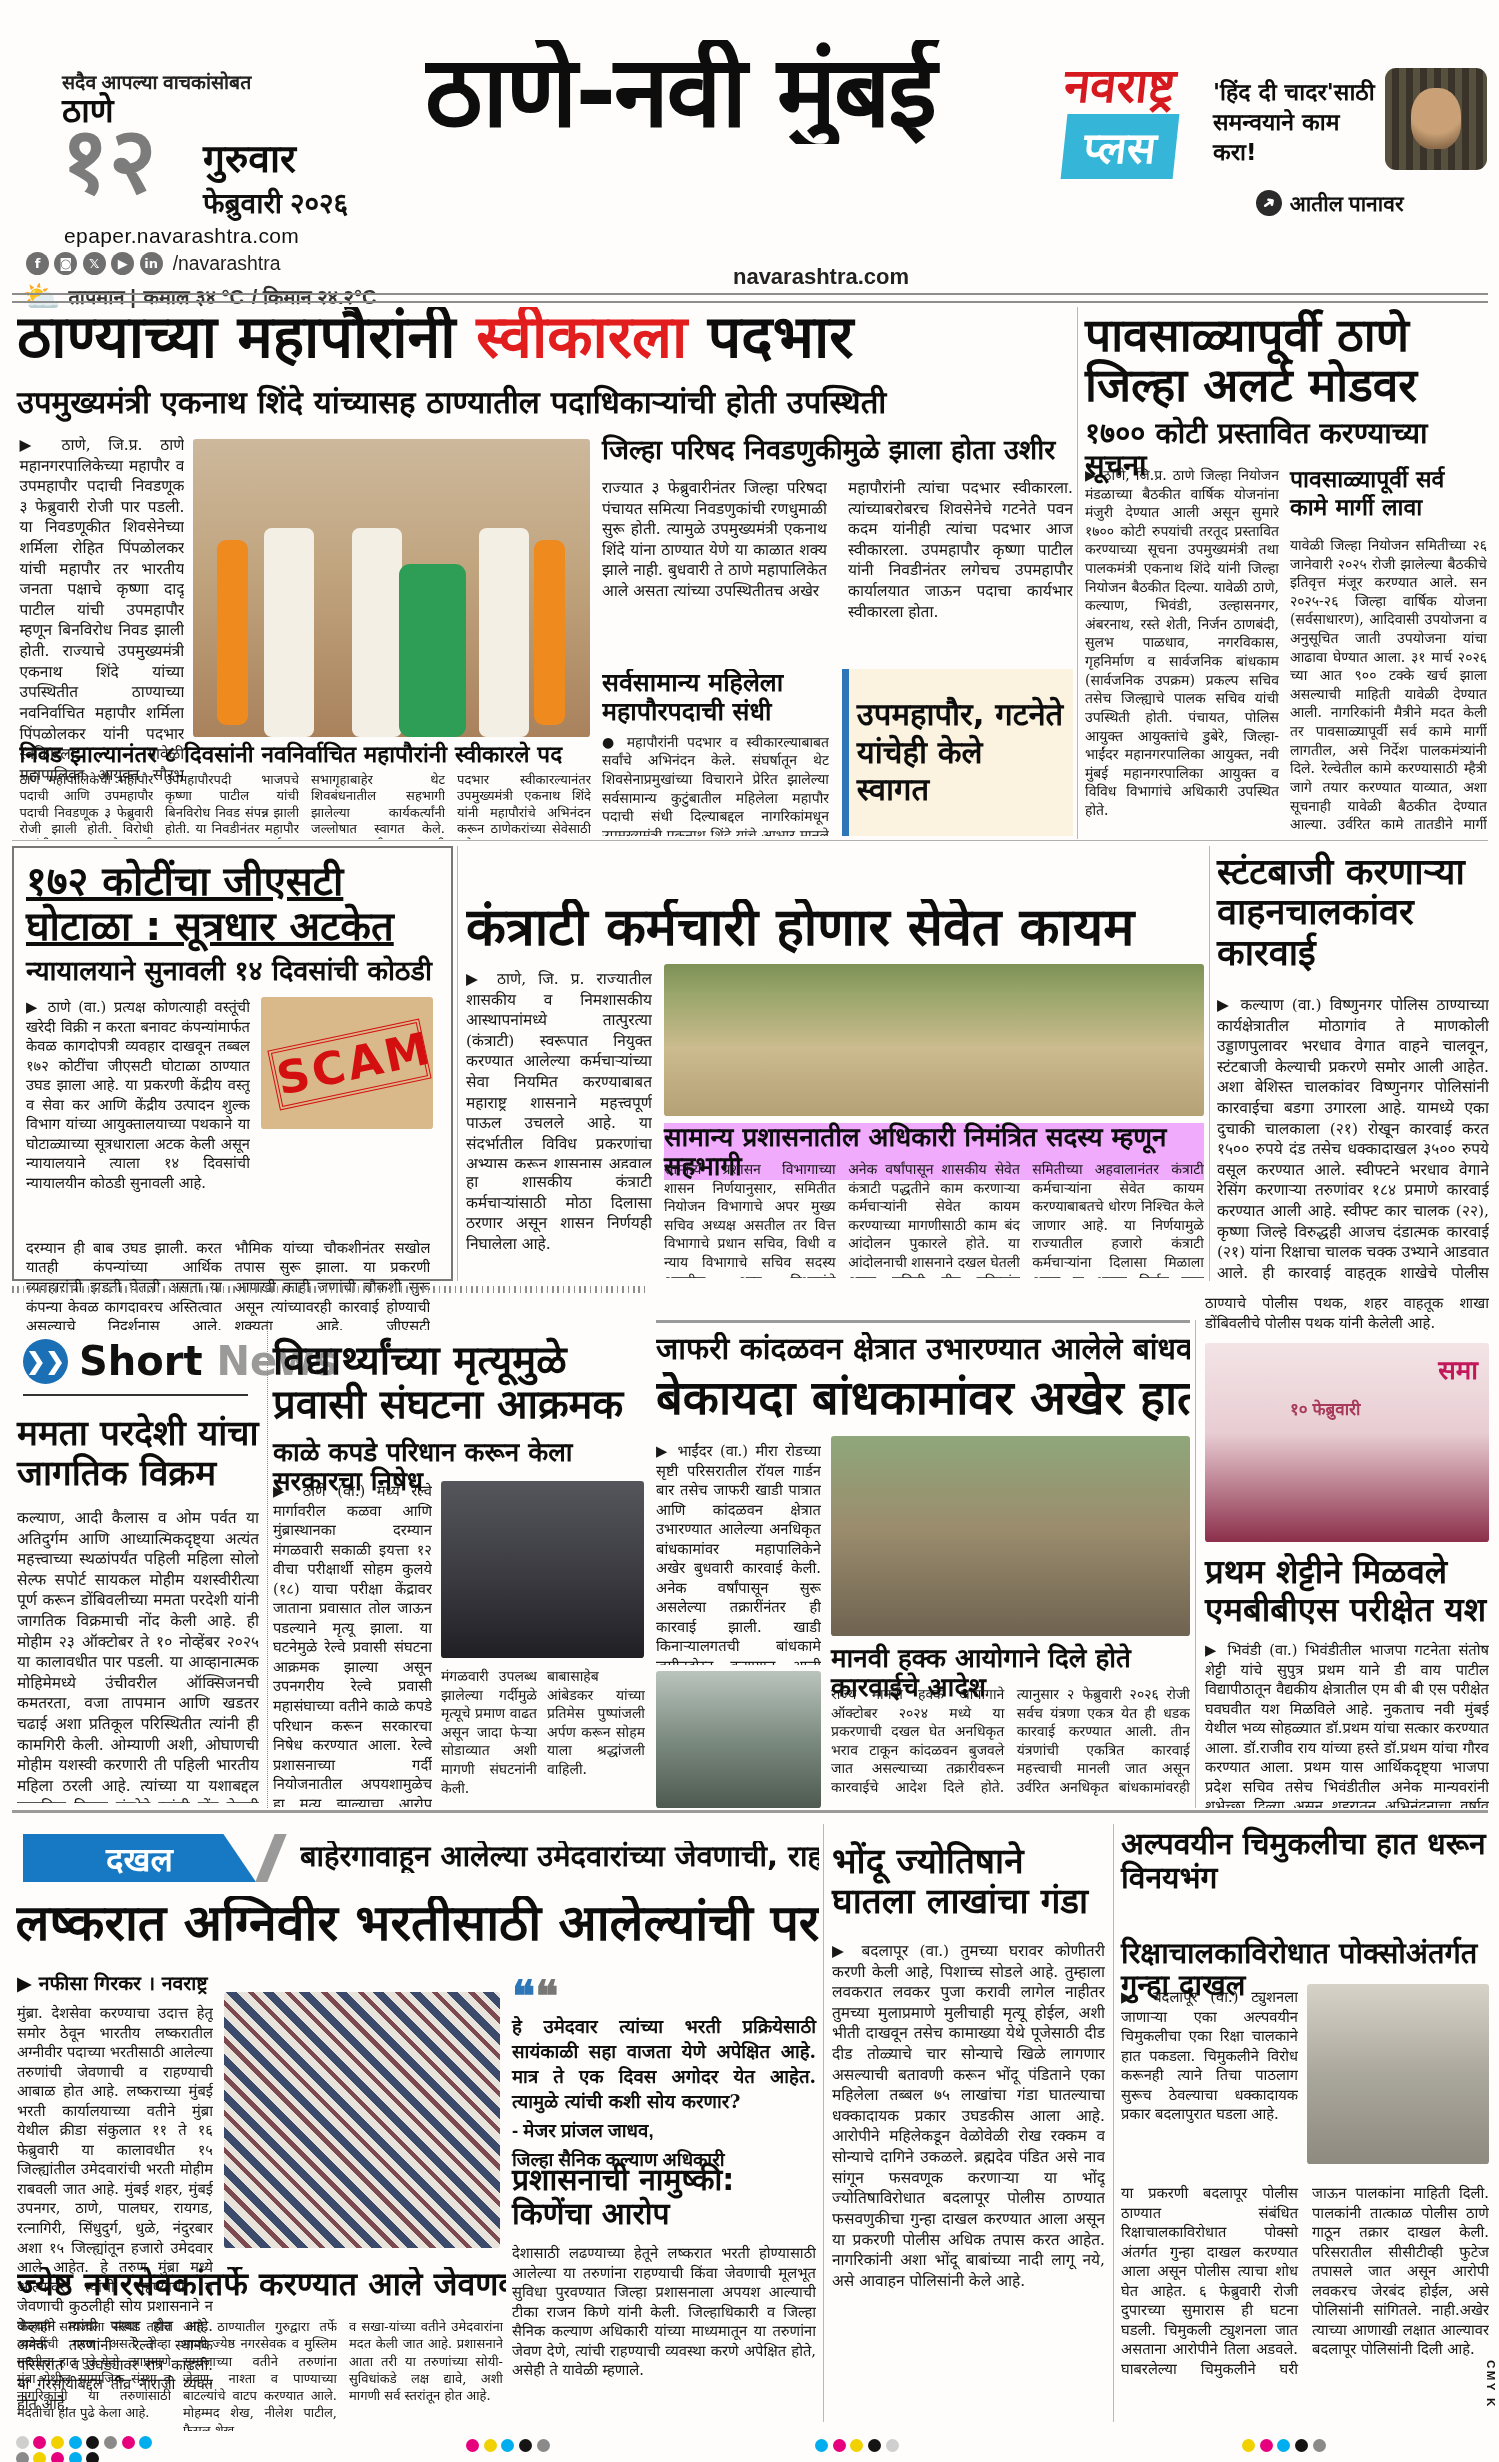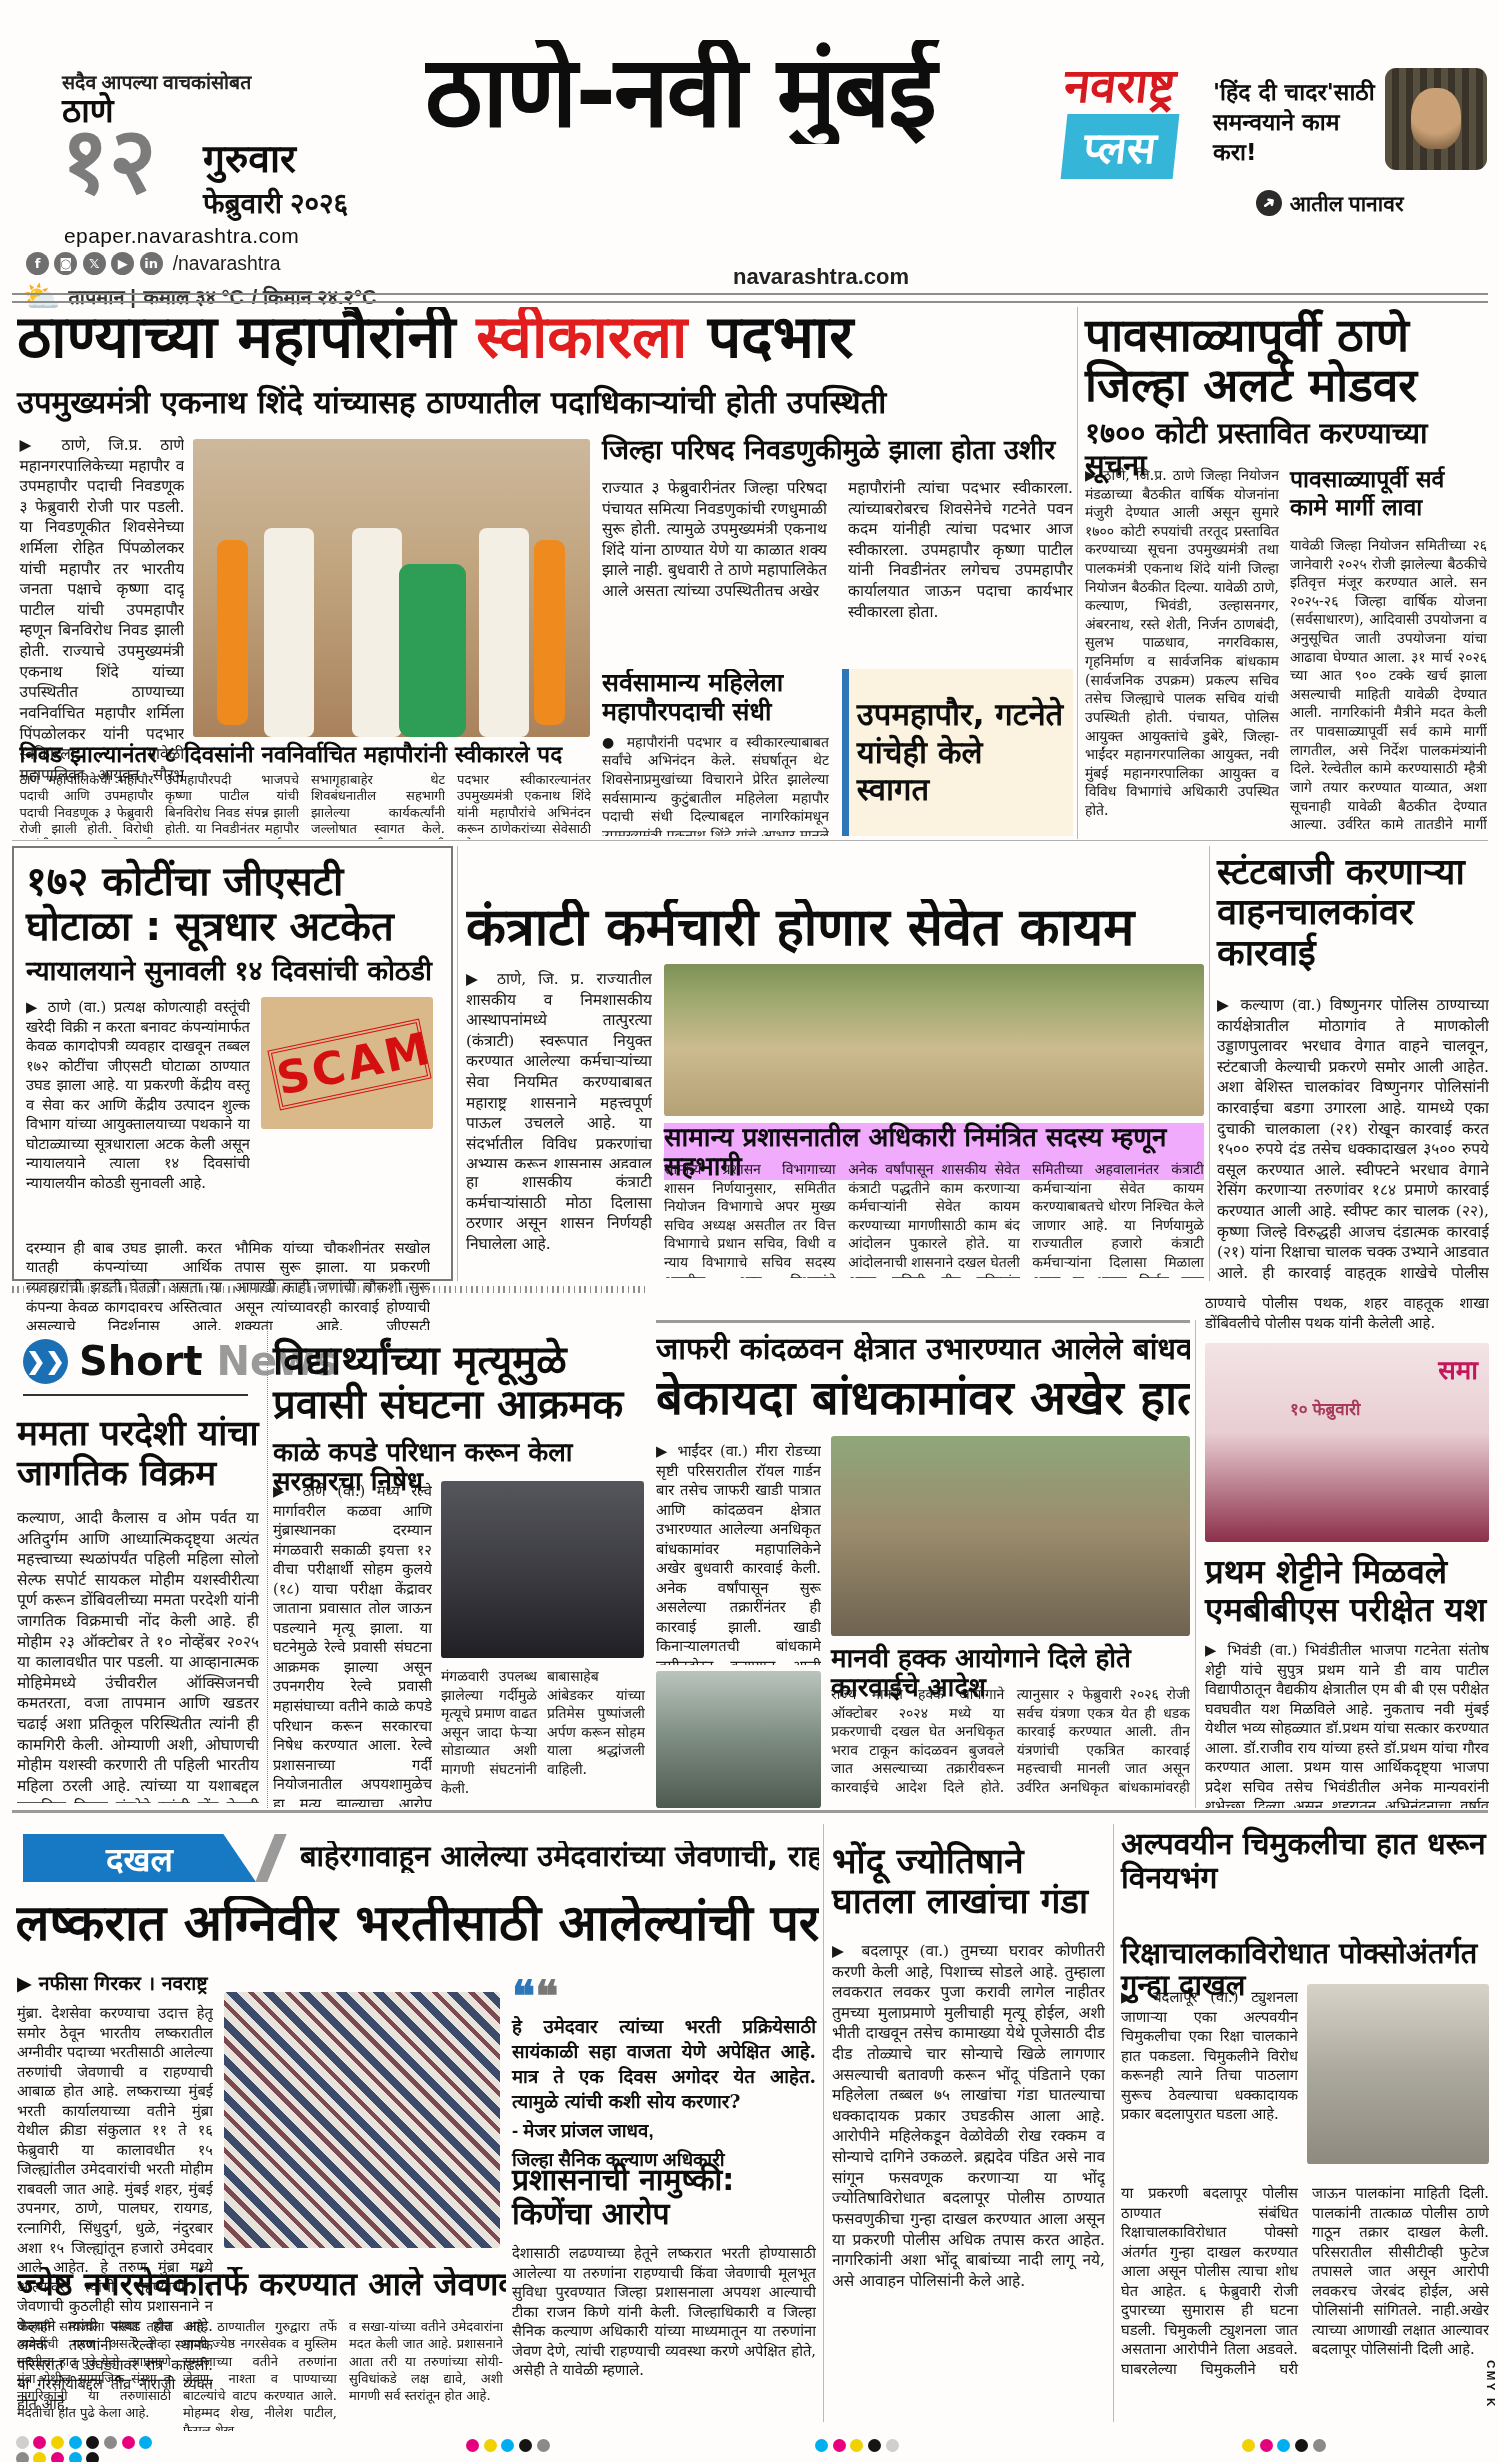--- a/index.html
+++ b/index.html
@@ -72,21 +72,21 @@
 
   
   #rain-head{left:1085px;top:311px;width:404px;font-size:46px;line-height:1.08;}
   #rain-sub{left:1085px;top:418px;width:404px;font-size:29px;}
   #rain-col1{left:1085px;top:466px;width:194px;height:366px;font-size:14px;}
   #rain-boxhead{left:1290px;top:466px;width:197px;font-size:23px;line-height:1.2;}
   #rain-col2{left:1290px;top:536px;width:197px;height:297px;font-size:14px;}
 
   
   #gst-box{left:11.6px;top:846px;width:441px;height:435px;border:2.3px solid #777;box-sizing:border-box;padding:11px 12.4px;}
-  #gst-head{font-size:40px;line-height:1.12;}
+  #gst-head{font-size:40px;line-height:1.12;text-decoration:underline;}
   #gst-sub{font-size:27px;margin-top:7.8px;}
   #gst-row{display:flex;gap:11px;margin-top:11px;}
   #gst-col1{width:224px;height:233px;font-size:14.7px;}
   #scam{width:172px;height:132px;background:#d9b98a;border-radius:3.1px;position:relative;flex:none;}
   #scam-txt{position:absolute;left:11px;top:37px;width:147px;text-align:center;font-size:45px;font-weight:900;
      color:#d40f0f;border:4.7px double #d40f0f;transform:rotate(-12deg);font-family:"DejaVu Sans",sans-serif;letter-spacing:3.1px;}
   #gst-cols{display:flex;gap:12.4px;margin-top:7.8px;}
   #gst-col2,#gst-col3{width:196px;height:92px;font-size:14.7px;}
 
   #contract-kicker{left:466px;top:855px;width:737px;display:flex;align-items:center;justify-content:center;gap:11px;}

